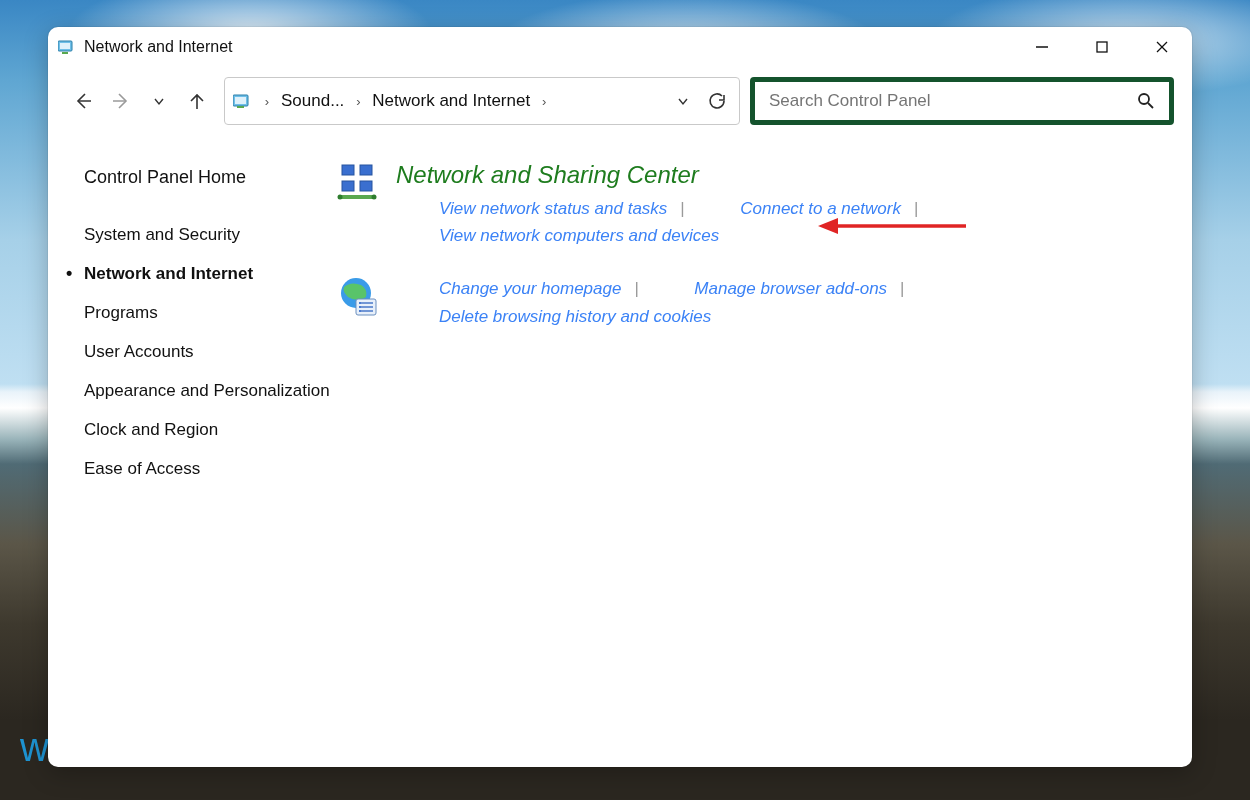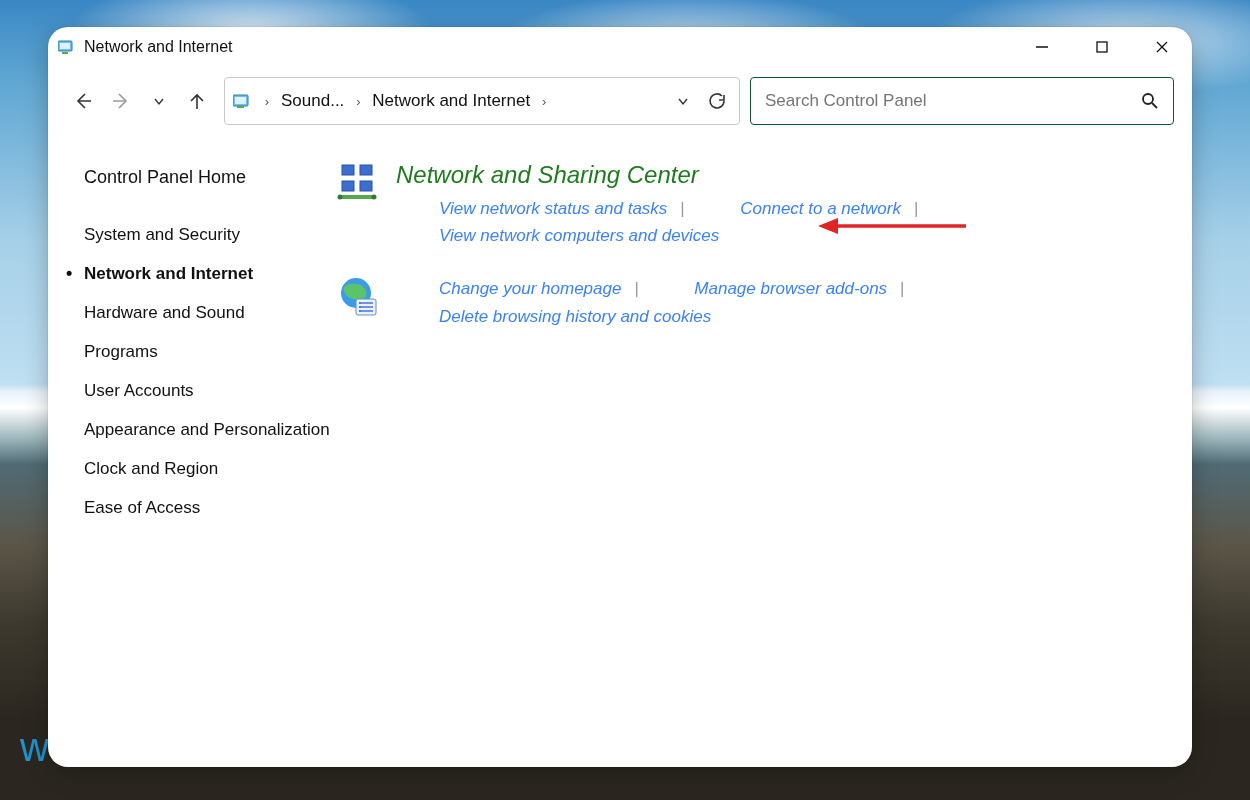--- a/index.html
+++ b/index.html
@@ -37,21 +37,21 @@
     letter-spacing: 1px;
     opacity: 0.9;
     font-family: "Segoe UI Light","Segoe UI",sans-serif;
   }
 
   .window {
     position: absolute;
     left: 48px; top: 27px;
     width: 1144px; height: 740px;
     background: #fff;
-    border-radius: 20px;
+    border-radius: 10px;
     box-shadow: 0 6px 24px rgba(0,0,0,0.25), 0 0 0 1px rgba(0,0,0,0.05);
     display: flex;
     flex-direction: column;
     overflow: hidden;
   }
 
   .titlebar {
     height: 40px;
     display: flex; align-items: center;
     padding-left: 10px;
@@ -86,21 +86,21 @@
   }
   .addressbar .crumb-ico { width:20px;height:18px;display:inline-flex;align-items:center;justify-content:center;margin-right:4px;}
   .addressbar .crumb { color:#111; font-size:17px; padding: 0 4px; white-space:nowrap;}
   .addressbar .chev { width:16px; display:inline-flex; justify-content:center; color:#555; font-size:13px;}
   .addressbar .spacer { flex:1; }
   .addressbar .drop { width:32px; display:flex; justify-content:center; }
   .addressbar .refresh { width:32px; display:flex; justify-content:center; }
   .searchbar {
     flex: 1;
     height: 48px;
-    border: 1px solid #14532d;
+    border: 5px solid #14532d;
     border-radius: 4px;
     display:flex; align-items:center;
     padding: 0 12px;
   }
   .searchbar input {
     flex:1; border:none; outline:none; font-size:17px; color:#666;
     font-family: inherit;
     background: transparent;
   }
   .searchbar .sicon { width:22px; display:flex; justify-content:center; }
@@ -248,21 +248,20 @@
     </div>
   </div>
 
   <div class="body">
 
     <div class="sidebar">
       <div class="side-home">Control Panel Home</div>
       <ul class="side-list">
         <li>System and Security</li>
         <li class="active">Network and Internet</li>
-        <li>Hardware and Sound</li>
         <li>Programs</li>
         <li>User Accounts</li>
         <li>Appearance and Personalization</li>
         <li>Clock and Region</li>
         <li>Ease of Access</li>
       </ul>
     </div>
 
     <div class="main">
 

